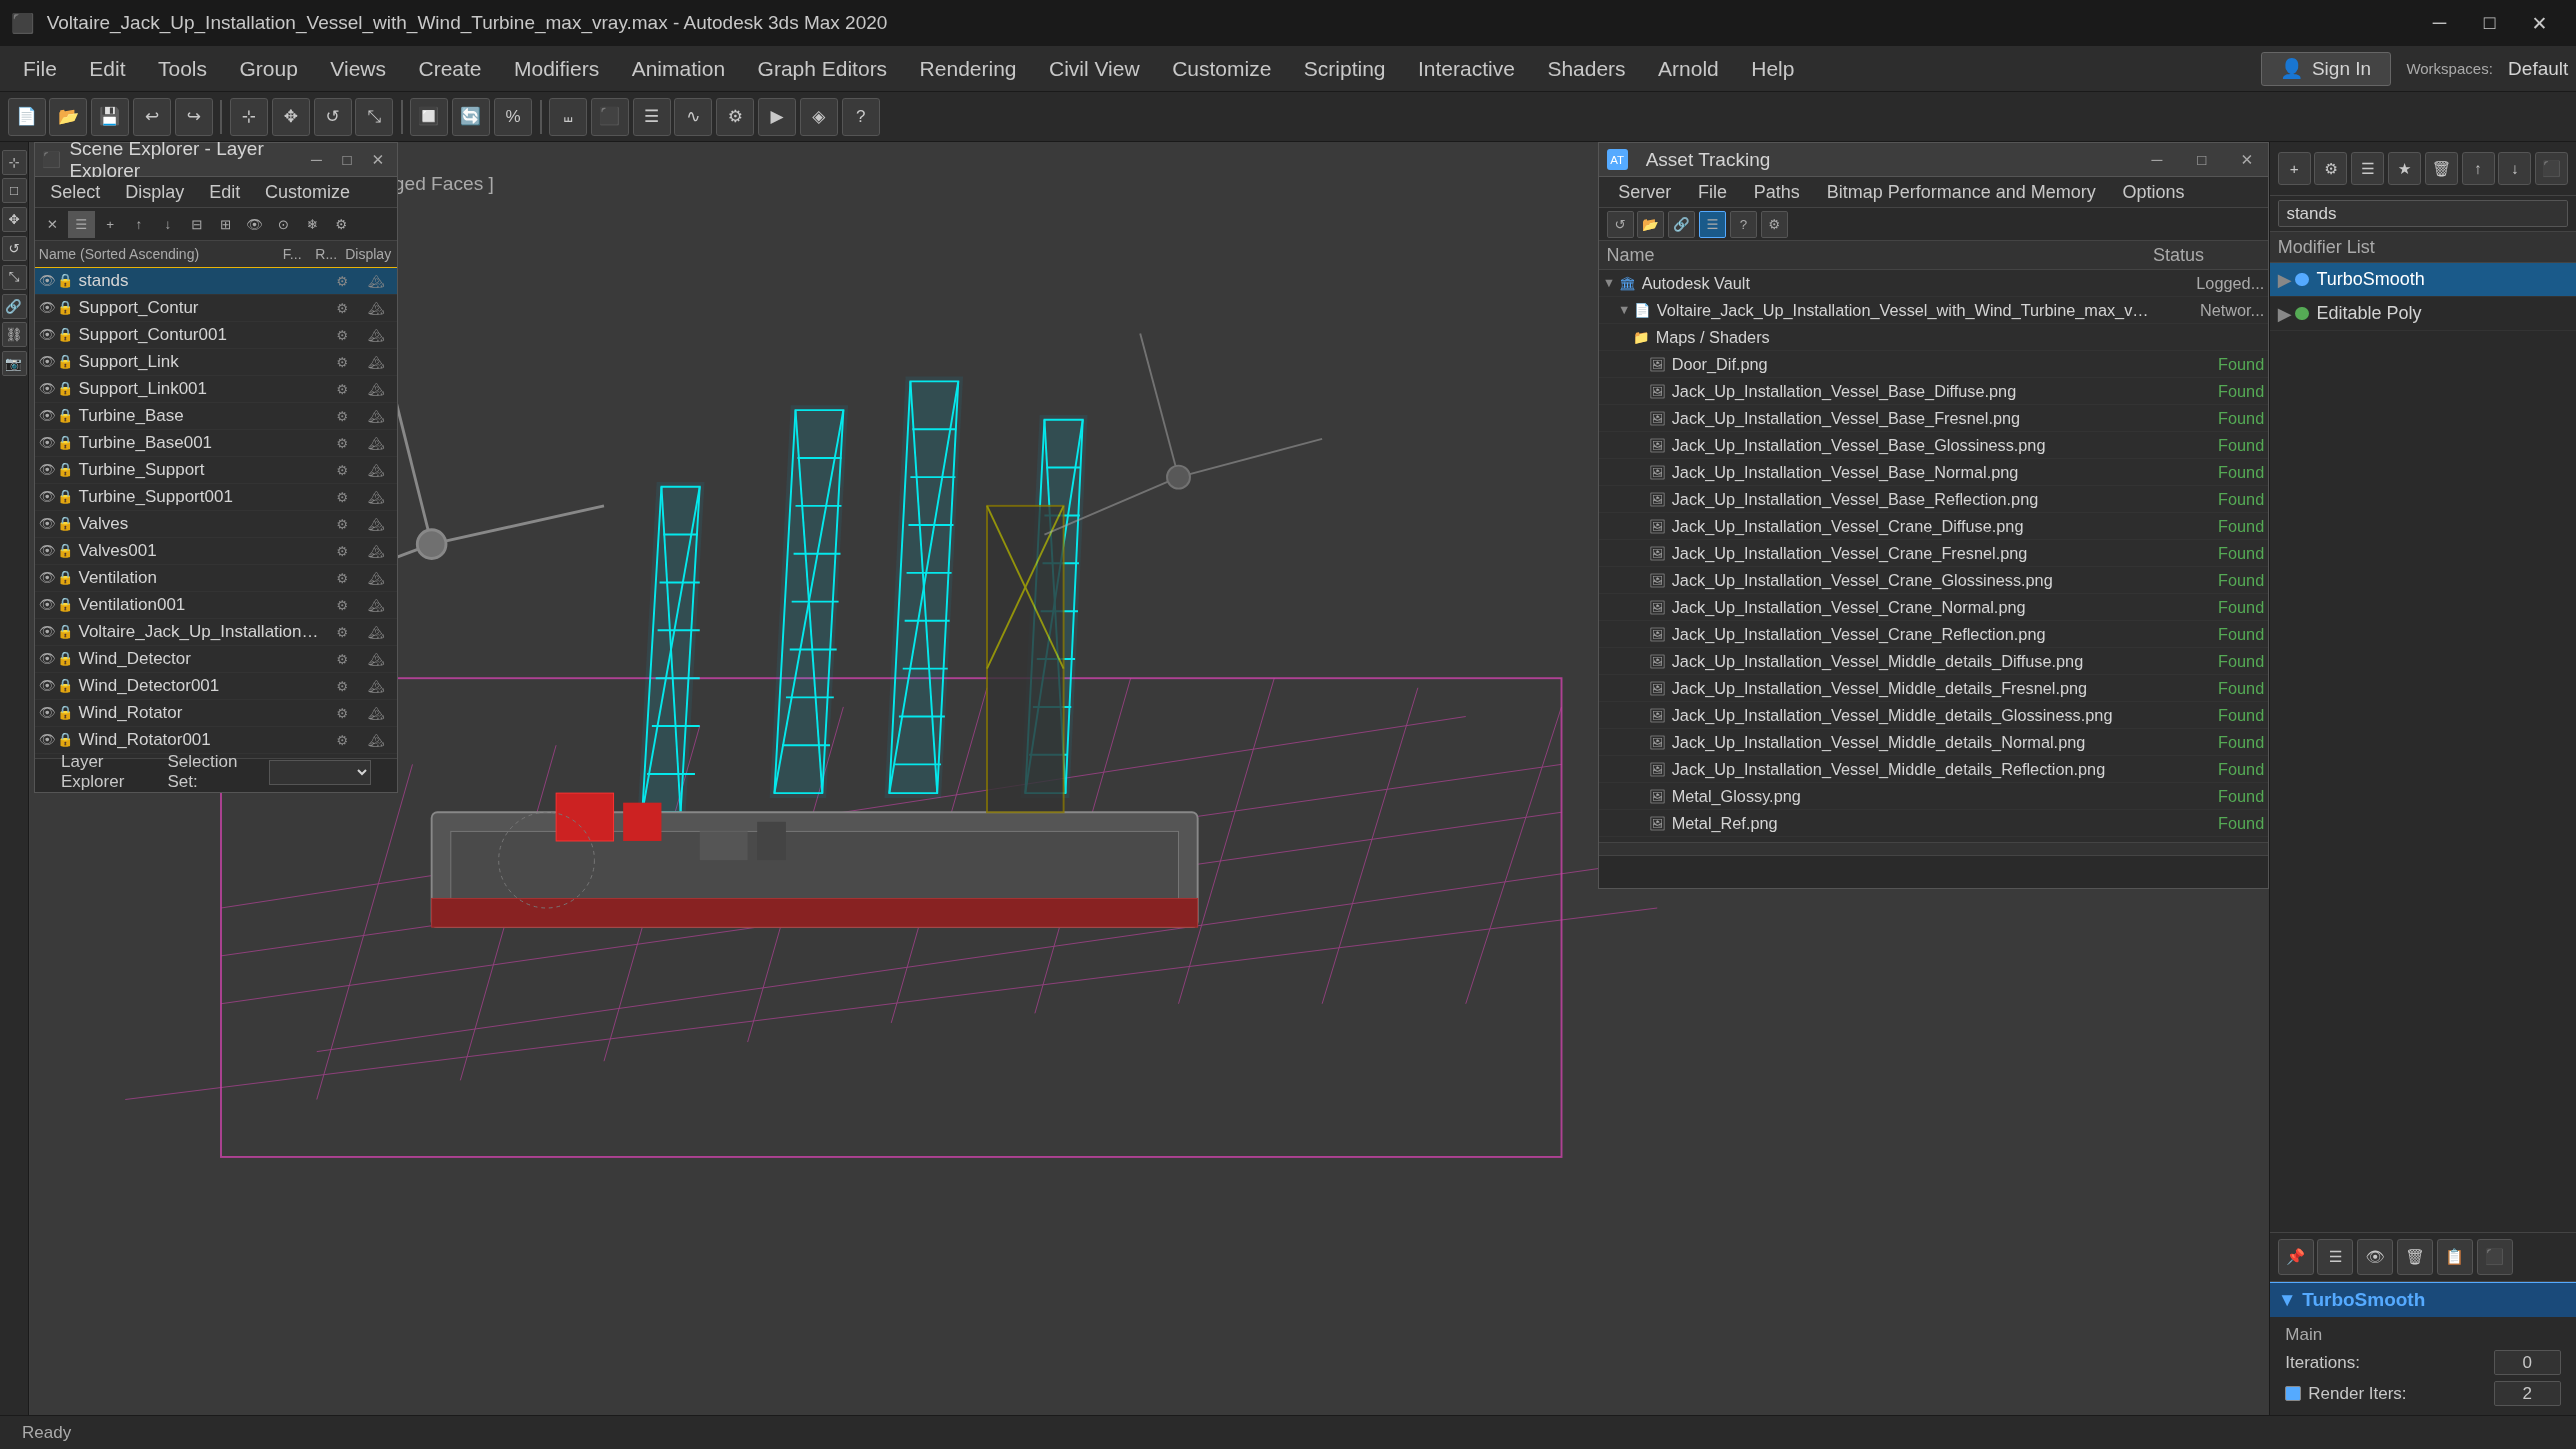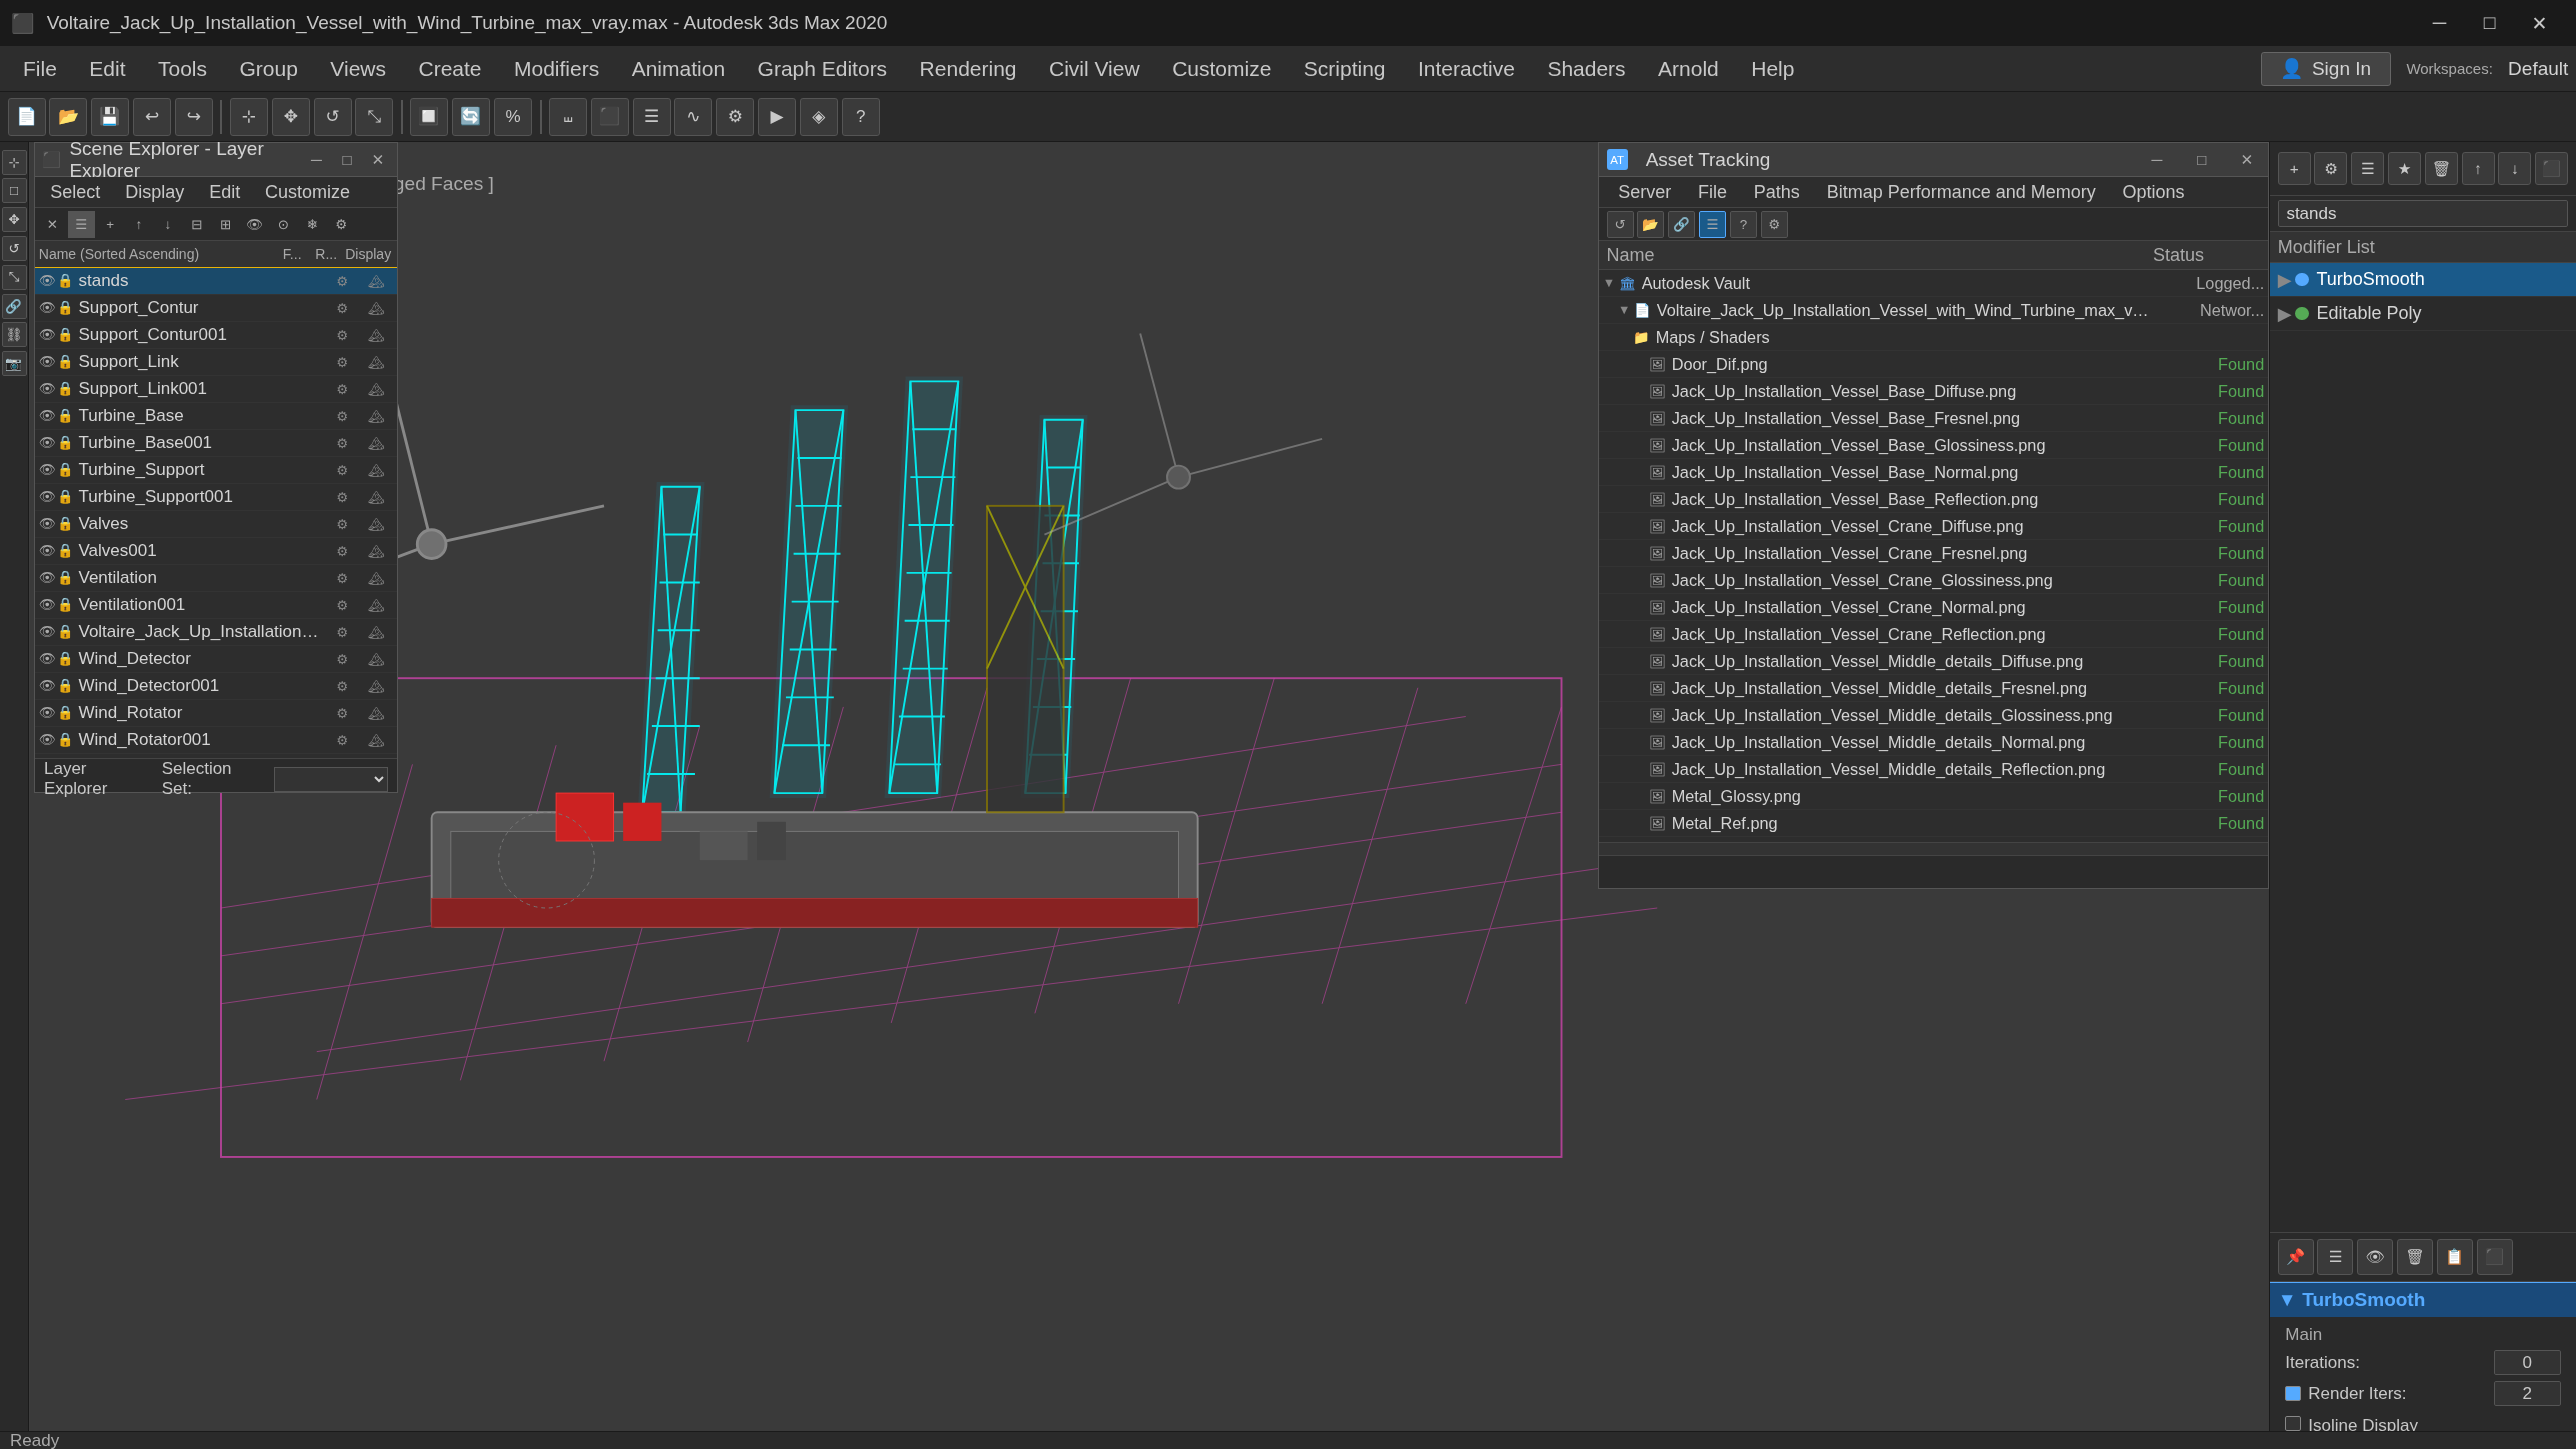--- a/index.html
+++ b/index.html
@@ -291,22 +291,22 @@
       flex-shrink: 0;
     }
     .se-item-name { flex: 1; overflow: hidden; text-overflow: ellipsis; white-space: nowrap; }
     .se-item-freeze { width: 34px; text-align: center; font-size: 13.4px; color: #888; }
     .se-item-render { width: 34px; text-align: center; font-size: 13.4px; color: #888; }
 
     #scene-explorer-footer {
       height: 34px;
       background: #2a2a2a;
       display: flex;
-      align-items: flex-start;
-      padding: 0 9px;
+      align-items: flex-end;
+      padding: 0 26px;
       gap: 7.7px;
       border-top: 1px solid #444;
       font-size: 17px;
       color: #c8c8c8;
     }
 
     
     #right-panel {
       position: absolute;
       right: 0;
@@ -615,26 +615,26 @@
       background: #333;
       border-top: 1px solid #444;
     }
 
     
     #status-bar {
       position: absolute;
       bottom: 0;
       left: 0;
       right: 0;
-      height: 18px;
+      height: 34px;
       background: #2a2a2a;
       border-top: 1px solid #1a1a1a;
       display: flex;
       align-items: center;
-      padding: 0 10px;
+      padding: 0 22px;
       font-size: 17px;
       color: #aaa;
       z-index: 30;
     }
 
     
     ::-webkit-scrollbar { width: 9.6px; height: 9.6px; }
     ::-webkit-scrollbar-track { background: #1a1a1a; }
     ::-webkit-scrollbar-thumb { background: #555; border-radius: 2.9px; }
 

